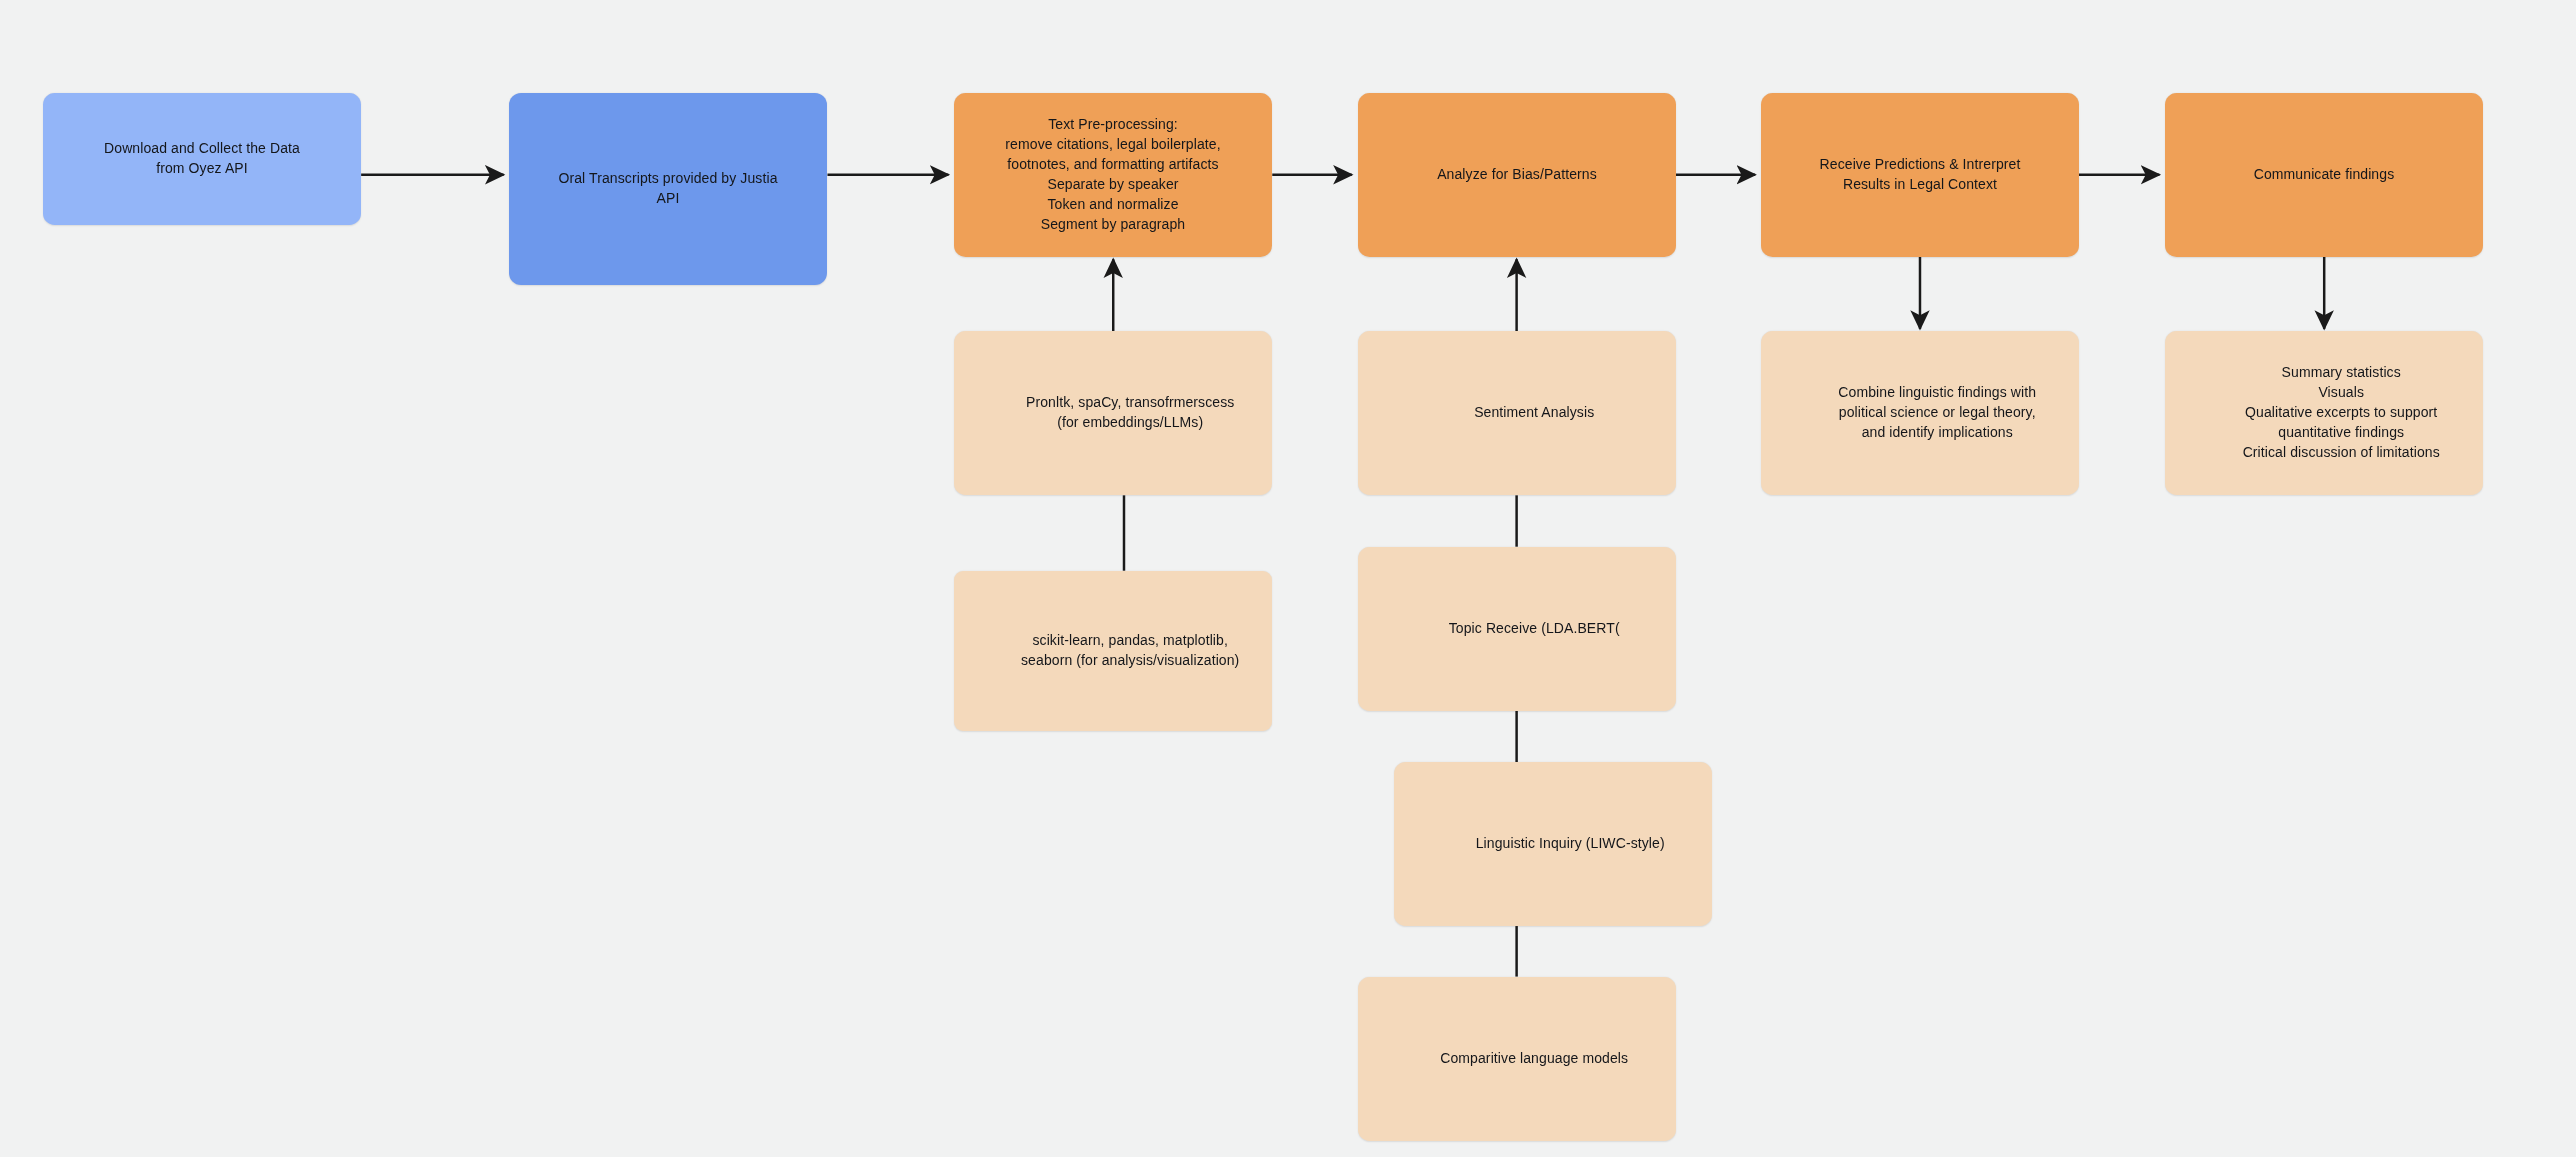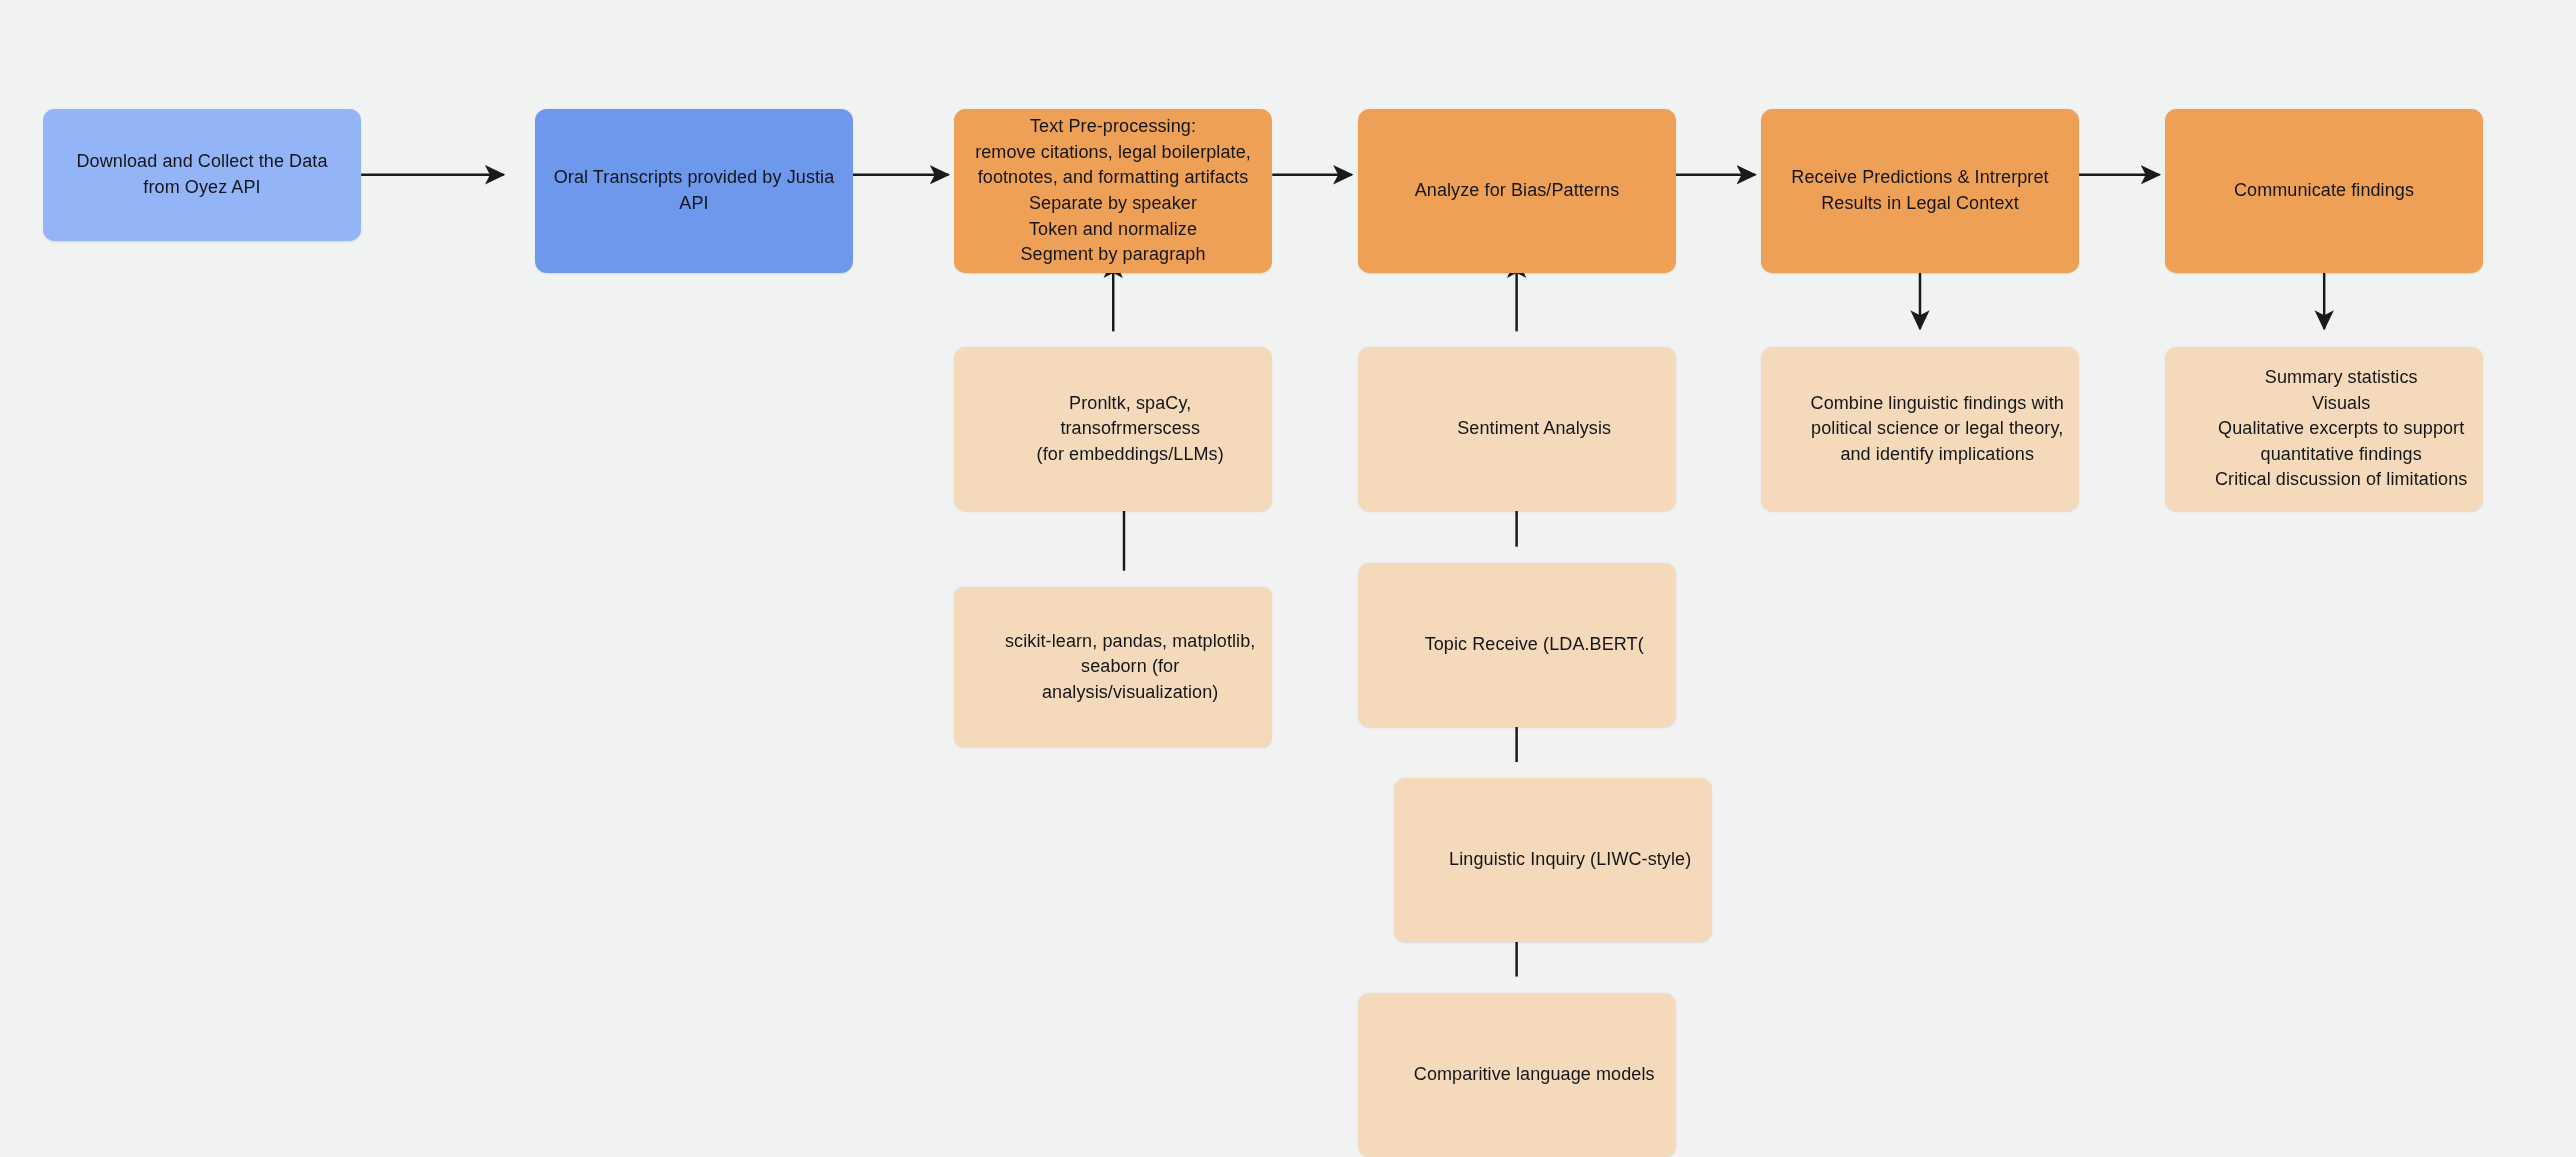--- a/index.html
+++ b/index.html
@@ -22,27 +22,26 @@
   }
   .node {
     position: absolute;
     box-sizing: border-box;
     border-radius: 11.6px;
     display: flex;
     align-items: center;
     justify-content: center;
     text-align: center;
     color: #14161A;
-    font-size: 18px;
+    font-size: 14px;
     line-height: 1.42;
     padding: 8.3px 11.6px;
     white-space: pre-line;
     letter-spacing: 0.1px;
     box-shadow: 0 0.8px 1.7px rgba(0,0,0,0.10);
-    margin-top: 16px;
   }
   .node-blue-light { background: #93B5F8; }
   .node-blue       { background: #6D98EC; }
   .node-orange     { background: #EFA057; }
   .node-peach      { background: #F4D9BB; padding-left: 46px; }
 
   svg.edges {
     position: absolute;
     left: 0; top: 0;
     width: 2576px;
@@ -78,21 +77,21 @@
         <line x1="1831" y1="660" x2="1831" y2="598" stroke="#1A1A1A" stroke-width="3"></line>
         <line x1="1831" y1="920" x2="1831" y2="858" stroke="#1A1A1A" stroke-width="3"></line>
         <line x1="1831" y1="1179" x2="1831" y2="1118" stroke="#1A1A1A" stroke-width="3"></line>
         <line x1="2318" y1="310" x2="2318" y2="397" stroke="#1A1A1A" stroke-width="3" marker-end="url(#arrow-down)"></line>
         <line x1="2806" y1="310" x2="2806" y2="397" stroke="#1A1A1A" stroke-width="3" marker-end="url(#arrow-down)"></line>
       </g>
   </svg>
   <div id="node-layer">
       <div class="node node-blue-light" style="left: 43px; top: 93px; width: 318px; height: 132px;">Download and Collect the Data
 from Oyez API</div>
-      <div class="node node-blue" style="left: 535px; top: 93px; width: 318px; height: 164px; border-radius: 12px;">Oral Transcripts provided by Justia
+      <div class="node node-blue" style="left: 509px; top: 93px; width: 318px; height: 192px; border-radius: 12px;">Oral Transcripts provided by Justia
 API</div>
       <div class="node node-orange" style="left: 954px; top: 93px; width: 318px; height: 164px;">Text Pre-processing:
 remove citations,  legal boilerplate,
 footnotes, and formatting artifacts
 Separate by speaker
 Token and normalize
 Segment by paragraph</div>
       <div class="node node-orange" style="left: 1358px; top: 93px; width: 318px; height: 164px;">Analyze for Bias/Patterns</div>
       <div class="node node-orange" style="left: 1761px; top: 93px; width: 318px; height: 164px;">Receive Predictions &amp; Intrerpret
 Results in Legal Context</div>

